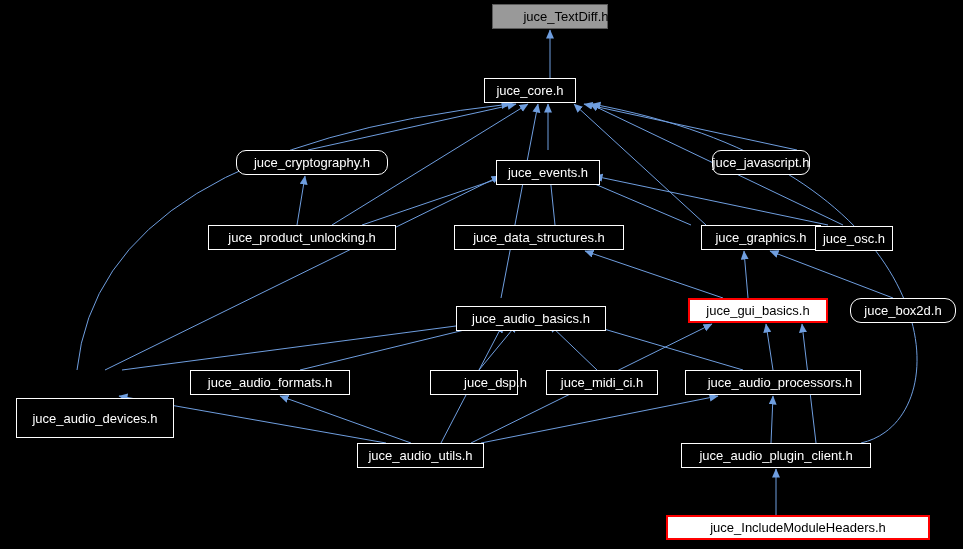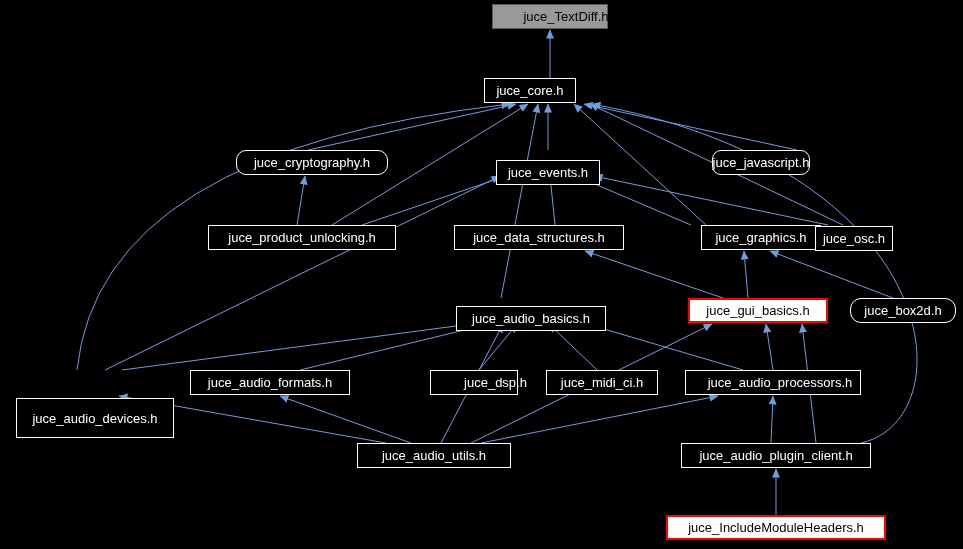--- a/index.html
+++ b/index.html
@@ -109,17 +109,17 @@
       <div class="node kind-normal" style="left: 666px; top: 225px; width: 120px; height: 25px; margin-left: 35px;">juce_graphics.h</div>
       <div class="node kind-normal" style="left: 815px; top: 226px; width: 78px; height: 25px;">juce_osc.h</div>
       <div class="node kind-normal" style="left: 456px; top: 298px; width: 150px; height: 25px; margin-top: 8px;">juce_audio_basics.h</div>
       <div class="node kind-highlight" style="left: 688px; top: 298px; width: 140px; height: 25px;">juce_gui_basics.h</div>
       <div class="node kind-normal" style="left: 850px; top: 298px; width: 106px; height: 25px; border-radius: 11px;">juce_box2d.h</div>
       <div class="node kind-normal" style="left: 16px; top: 370px; width: 158px; height: 40px; margin-top: 28px;">juce_audio_devices.h</div>
       <div class="node kind-normal" style="left: 190px; top: 370px; width: 160px; height: 25px; text-align: center;">juce_audio_formats.h</div>
       <div class="node kind-normal" style="left: 430px; top: 370px; width: 88px; height: 25px; padding-left: 43px;">juce_dsp.h</div>
       <div class="node kind-normal" style="left: 546px; top: 370px; width: 112px; height: 25px; text-align: center;">juce_midi_ci.h</div>
       <div class="node kind-normal" style="left: 685px; top: 370px; width: 176px; height: 25px; padding-left: 14px;">juce_audio_processors.h</div>
-      <div class="node kind-normal" style="left: 357px; top: 443px; width: 154px; height: 25px;">juce_audio_utils.h</div>
+      <div class="node kind-normal" style="left: 357px; top: 443px; width: 127px; height: 25px;">juce_audio_utils.h</div>
       <div class="node kind-normal" style="left: 681px; top: 443px; width: 190px; height: 25px;">juce_audio_plugin_client.h</div>
-      <div class="node kind-highlight" style="left: 666px; top: 515px; width: 220px; height: 25px;">juce_IncludeModuleHeaders.h</div>
+      <div class="node kind-highlight" style="left: 666px; top: 515px; width: 264px; height: 25px;">juce_IncludeModuleHeaders.h</div>
     </div>
 </div>
 
 </body></html>

